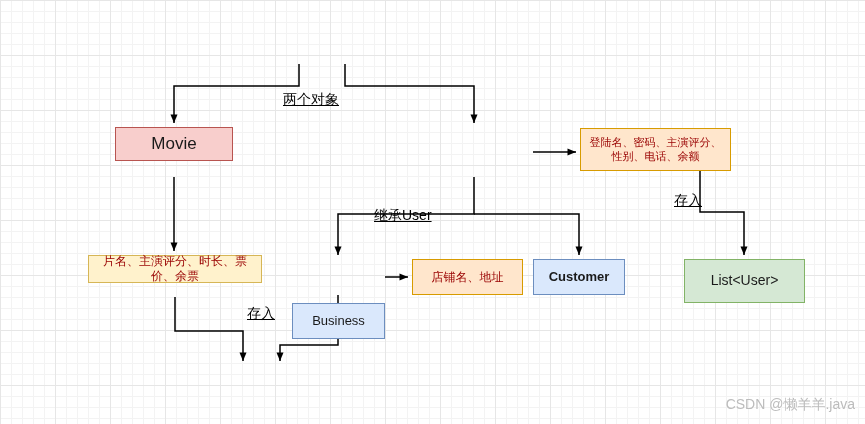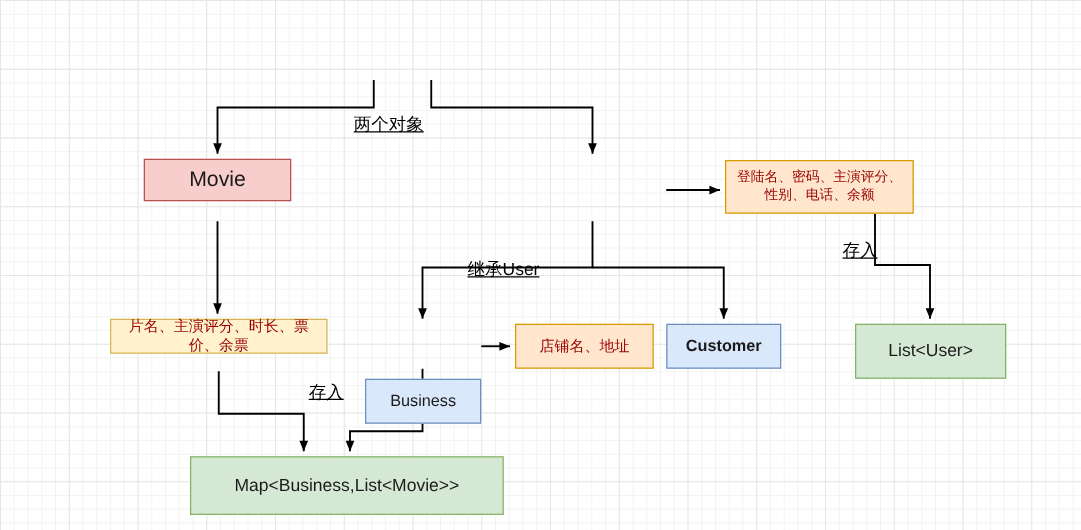--- a/index.html
+++ b/index.html
@@ -89,24 +89,24 @@
   <div class="node yellow attr-text" style="left:88px; top:255px; width:174px; height:28px; font-size:12px;">片名、主演评分、时长、票价、余票</div>
 
   <div class="node blue" style="left:292px; top:259px; width:93px; height:36px; font-size:13px;margin-top:44px;">Business</div>
 
   <div class="node orange attr-text" style="left:412px; top:259px; width:111px; height:36px; font-size:12px;">店铺名、地址</div>
 
   <div class="node blue" style="left:533px; top:259px; width:92px; height:36px; font-size:13px;font-weight:bold;">Customer</div>
 
   <div class="node green" style="left:684px; top:259px; width:121px; height:44px; font-size:14px;">List&lt;User&gt;</div>
 
-  <div class="node green" style="left:152px; top:365px; width:251px; height:47px; font-size:14px;">Map&lt;Business,List&lt;Movie&gt;&gt;</div>
 
   <div class="edge-label" style="left:283px; top:91px;">两个对象</div>
 
   <div class="edge-label" style="left:374px; top:207px;">继承User</div>
 
   <div class="edge-label" style="left:674px; top:192px;">存入</div>
 
   <div class="edge-label" style="left:247px; top:305px;">存入</div>
 
+  <div class="watermark">CSDN @懒羊羊.java</div>
 
 </div>
 
 </body></html>

